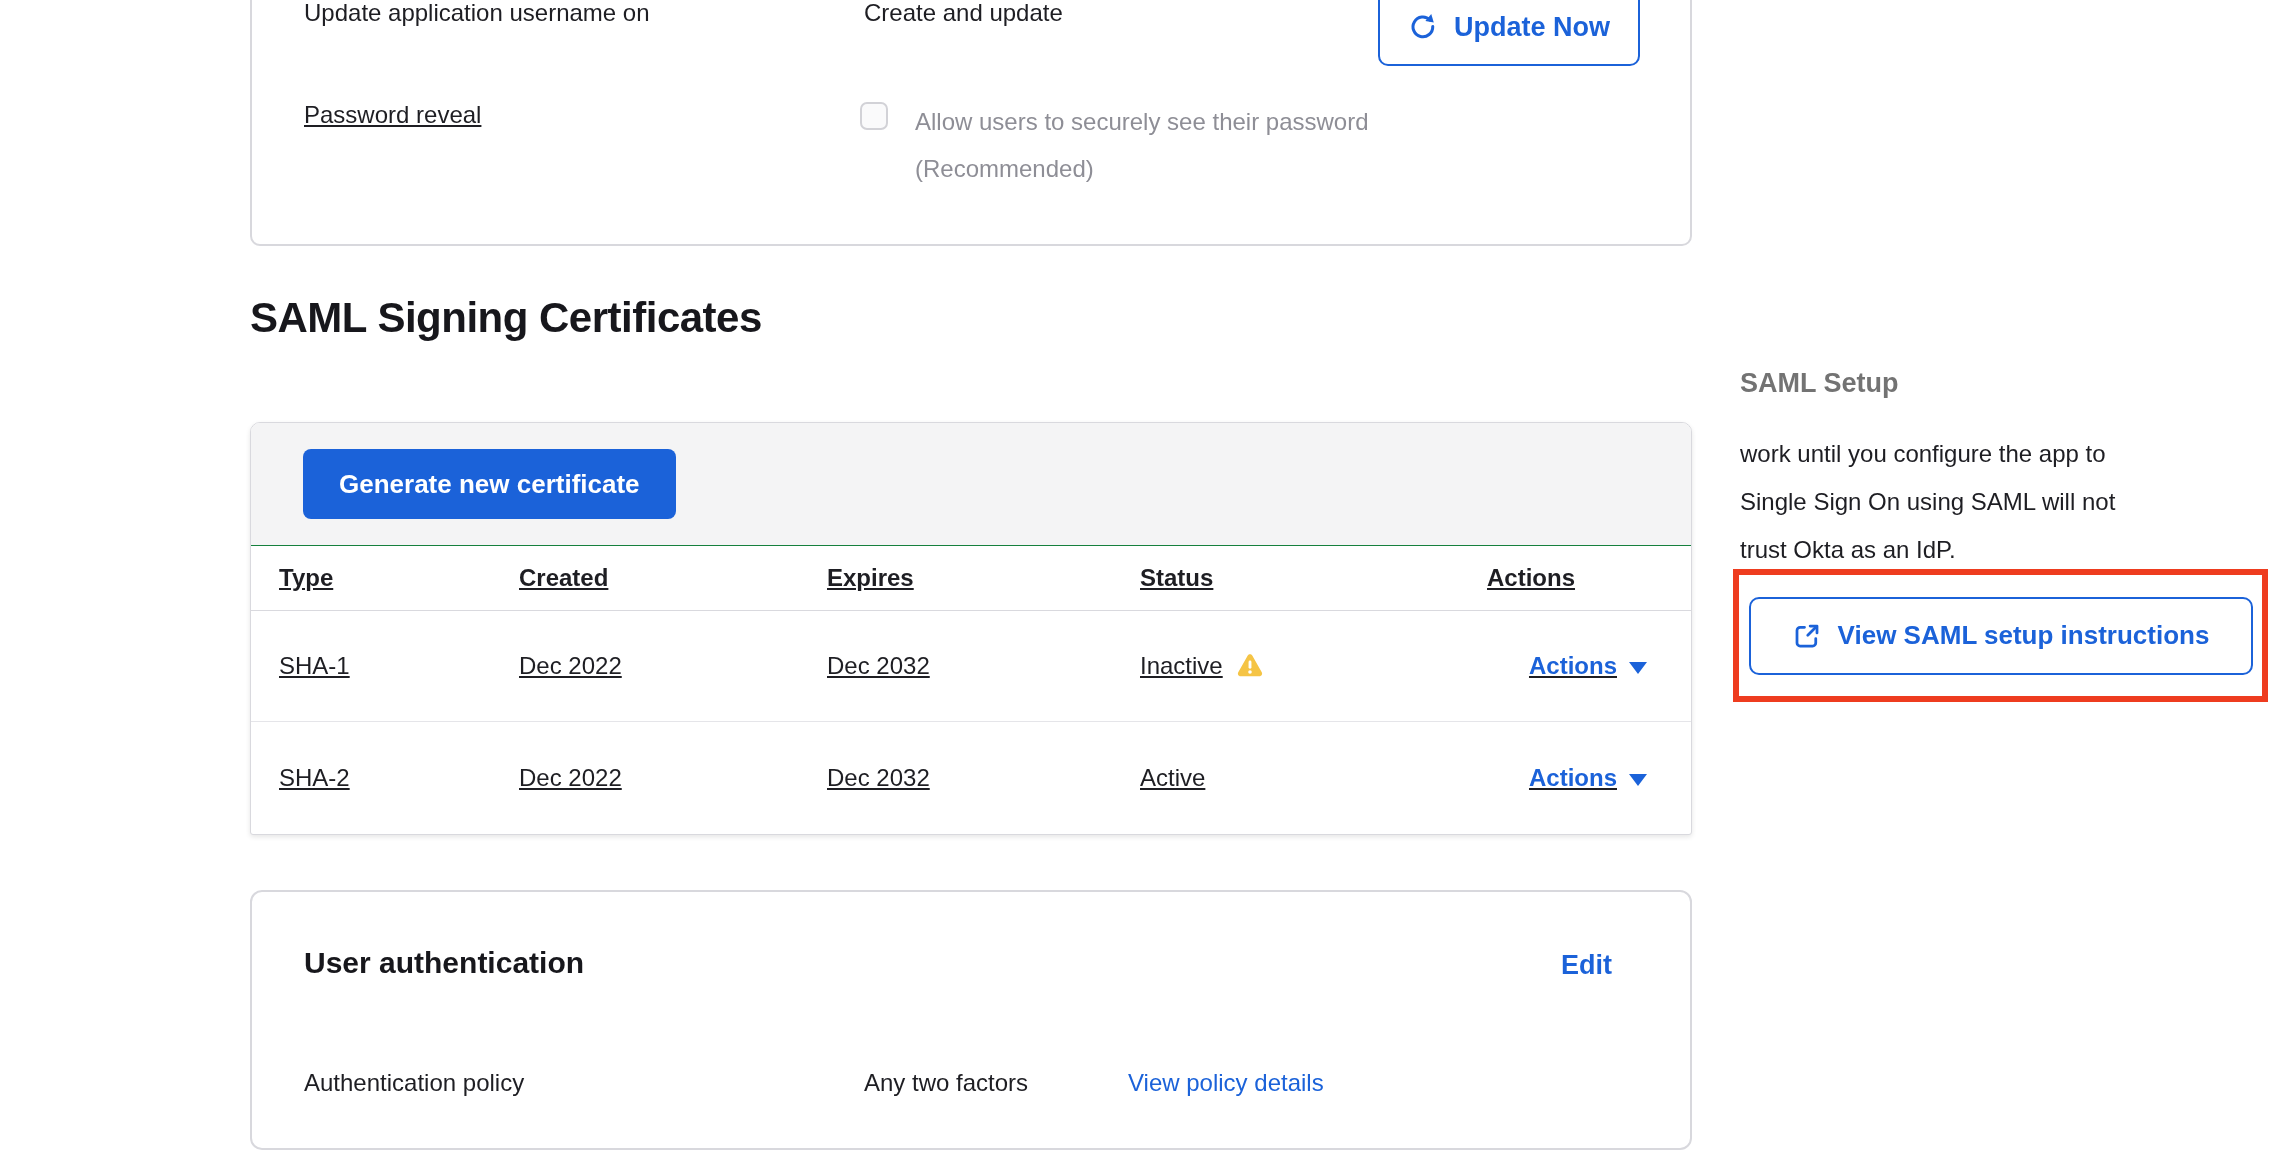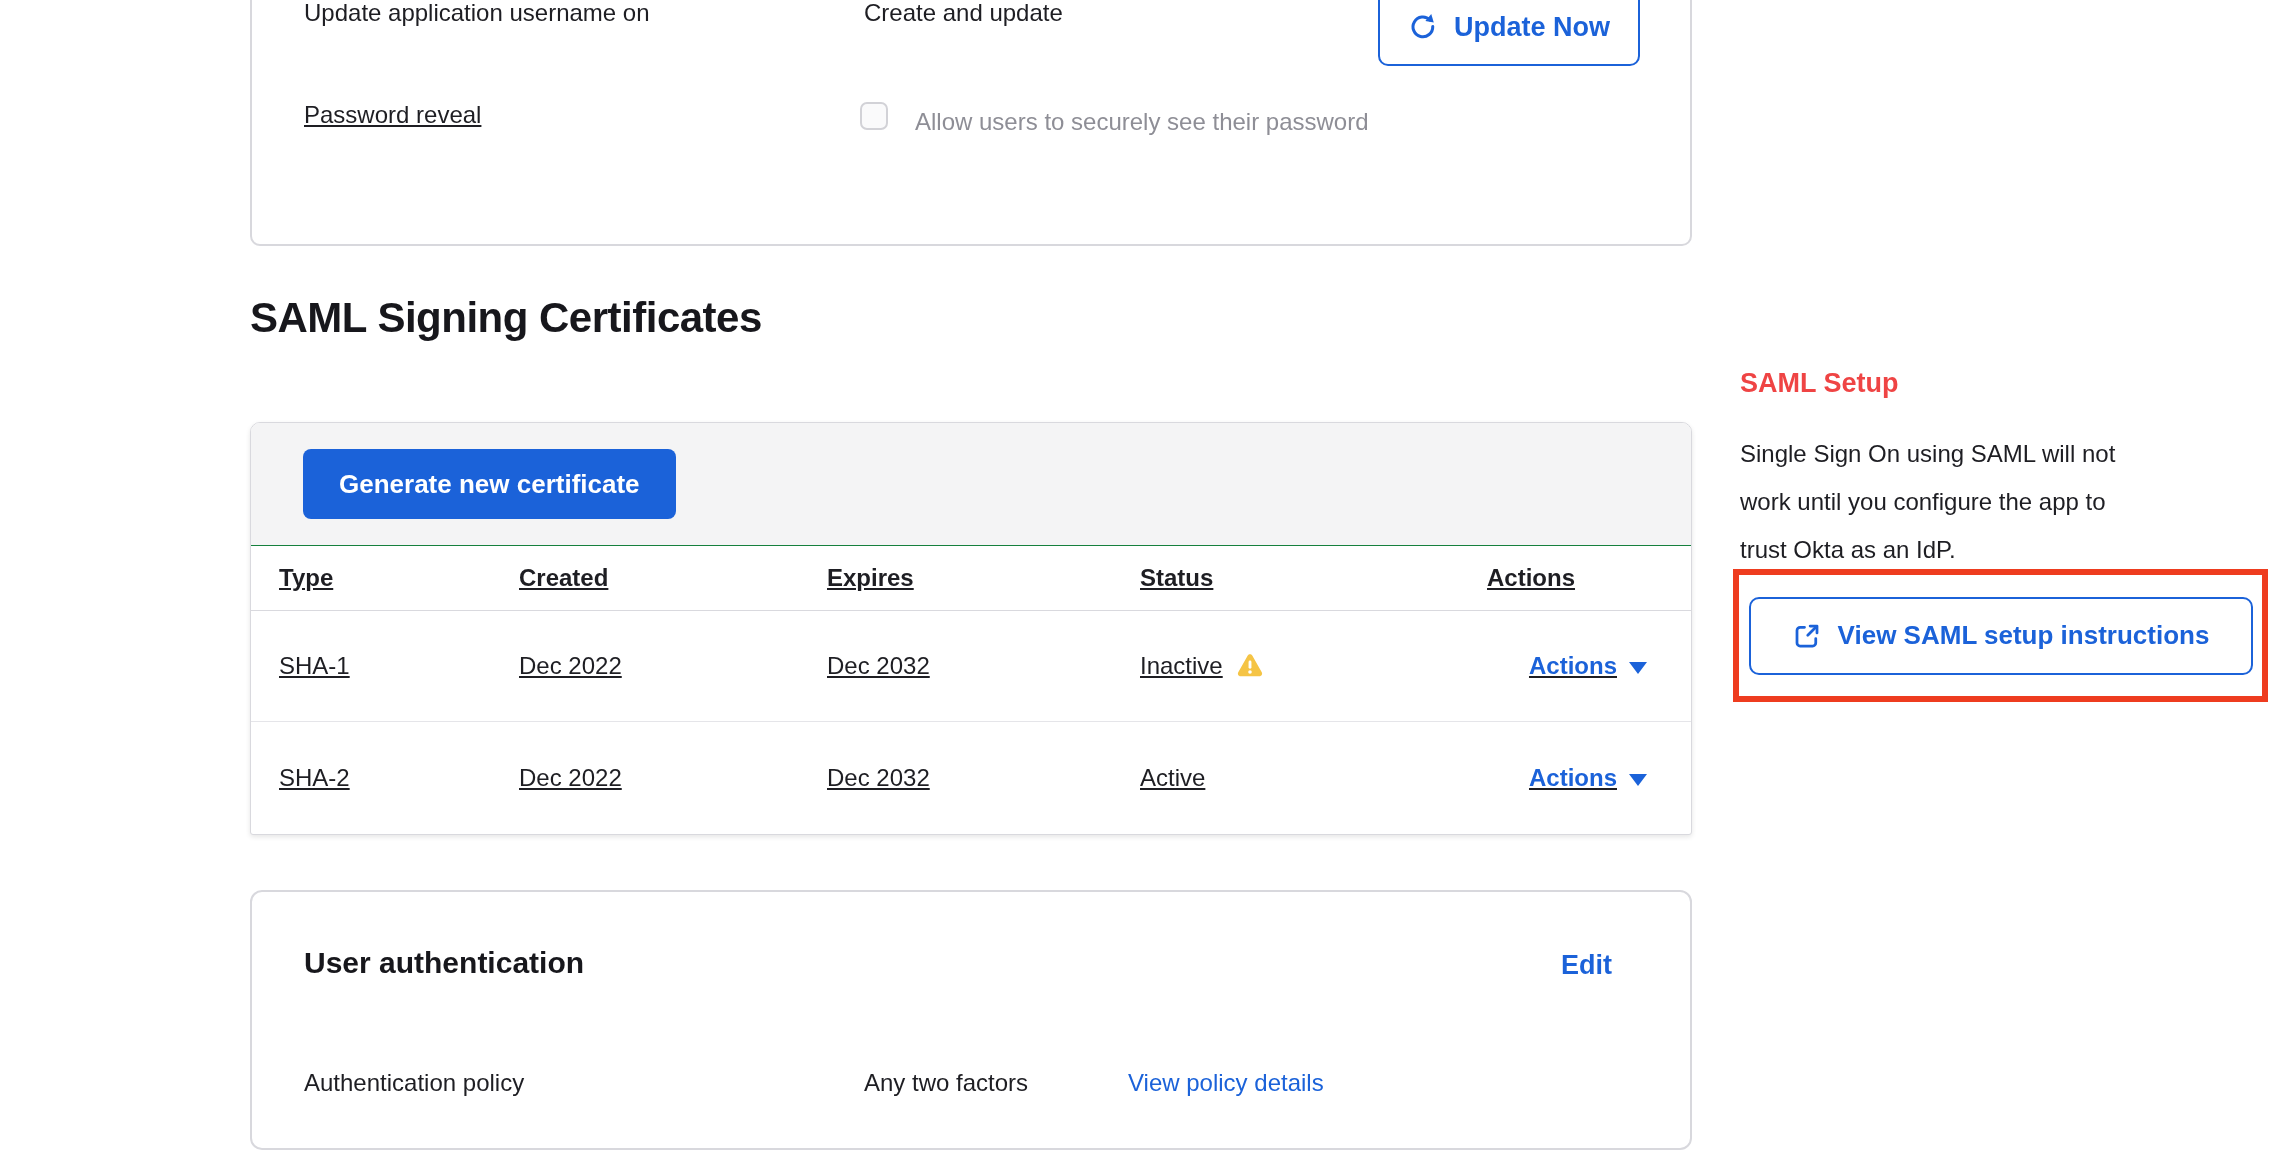--- a/index.html
+++ b/index.html
@@ -103,21 +103,21 @@
     padding-right: 44px; color: #1b62d9; font-weight: bold; cursor: pointer;
   }
   .caret {
     width: 0; height: 0;
     border-left: 9px solid transparent;
     border-right: 9px solid transparent;
     border-top: 12px solid #1b62d9;
     margin-top: 3px;
   }
   
-  .h3 { position: absolute; left: 1740px; top: 368px; font-size: 27px; font-weight: bold; color: #ef4444; text-align: right; }
+  .h3 { position: absolute; left: 1740px; top: 368px; font-size: 27px; font-weight: bold; color: #737373; text-align: right; }
   .saml-desc { position: absolute; left: 1740px; top: 430px; width: 540px; font-size: 24px; }
   .saml-desc div { line-height: 48px; }
   .red-box {
     position: absolute;
     left: 1733px; top: 569px;
     width: 535px; height: 133px;
     box-sizing: border-box;
     border: 6px solid #ee3c1f;
     display: flex; align-items: center; justify-content: center;
   }
@@ -143,20 +143,21 @@
         <path d="M17.6 6.4 A7.9 7.9 0 1 0 19.8 11.6" fill="none" stroke="currentColor" stroke-width="2.4" stroke-linecap="round"></path>
         <path d="M18.6 1.6 L20.6 8.4 L13.9 7.1 Z" fill="currentColor"></path>
       </svg>
       <span>Update Now</span>
     </button>
 
     <div class="abs body-text" style="left:52px; top:168px;text-decoration:underline;">Password reveal</div>
     <div class="abs checkbox" style="left:608px; top:170px;"></div>
     <div class="abs body-text muted" style="left:663px; top:166px; width:560px;">
       <div style="line-height:47px;">Allow users to securely see their password</div>
+      <div style="line-height:47px;">(Recommended)</div>
     </div>
   </div>
 
   <div class="h1">SAML Signing Certificates</div>
 
   <div id="cert-block">
     <div class="cert-toolbar">
       <button class="btn-primary">Generate new certificate</button>
     </div>
 
@@ -195,22 +196,22 @@
       </div>
       <div class="c c5 actions-cell">
         <span>Actions</span>
         <span class="caret"></span>
       </div>
     </div>
   </div>
 
   <div class="h3">SAML Setup</div>
   <div class="saml-desc">
+    <div>work until you configure the app to</div>
     <div>Single Sign On using SAML will not</div>
-    <div>work until you configure the app to</div>
     <div>trust Okta as an IdP.</div>
   </div>
 
   <div class="red-box">
     <button class="btn-outline view-saml-btn">
       <svg class="icon-svg" viewBox="0 0 24 24">
         <path d="M10 5H6.5A2.5 2.5 0 0 0 4 7.5v10A2.5 2.5 0 0 0 6.5 20h10a2.5 2.5 0 0 0 2.5-2.5V14" fill="none" stroke="currentColor" stroke-width="2.2" stroke-linecap="round"></path>
         <path d="M14.5 4H20v5.5" fill="none" stroke="currentColor" stroke-width="2.2" stroke-linecap="round" stroke-linejoin="round"></path>
         <path d="M19.6 4.4 12.6 11.4" fill="none" stroke="currentColor" stroke-width="2.2" stroke-linecap="round"></path>
       </svg>

